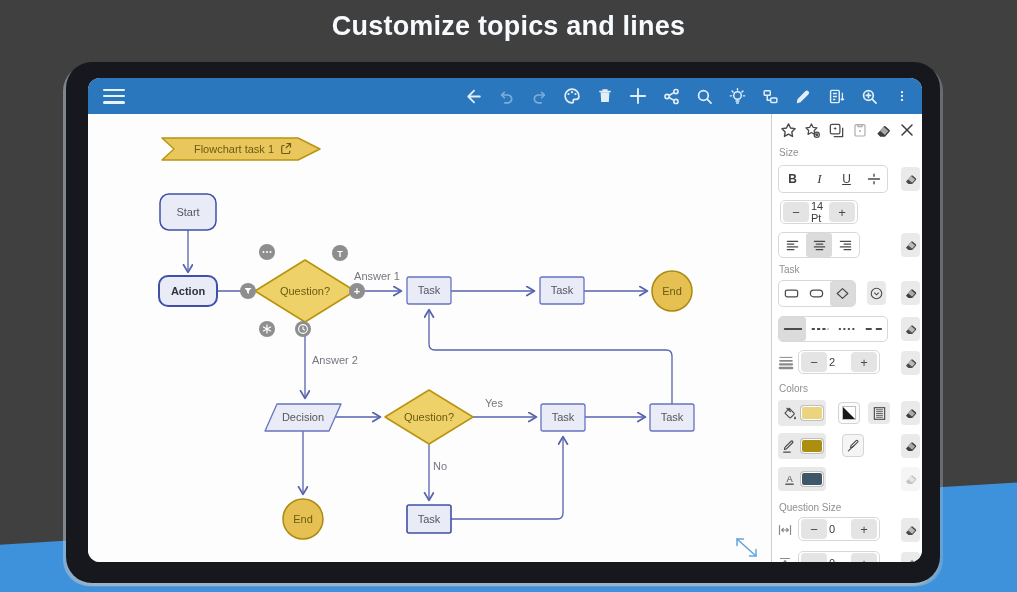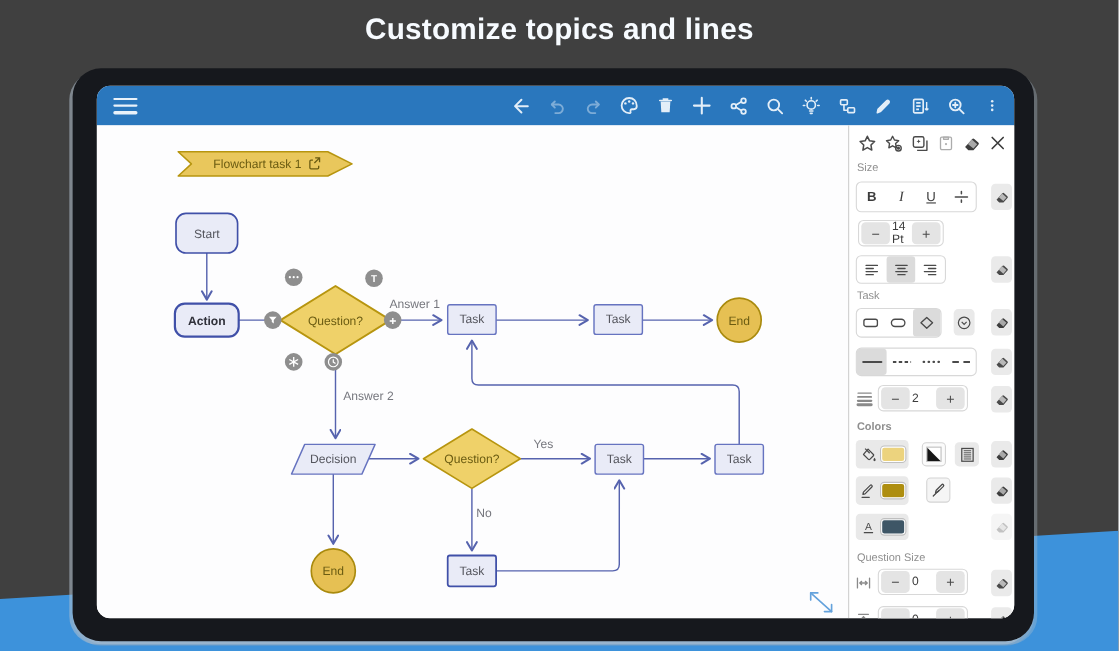--- a/index.html
+++ b/index.html
@@ -458,21 +458,21 @@
             <div class="sval">2</div>
             <div class="sbtn">+</div>
           </div>
           <div class="ebtn" style="top:237px;">
             <svg width="14" height="14" viewBox="0 0 16 16">
                 <path d="M2.2 11 8.2 4.3a1.3 1.3 0 0 1 1.9-.1l3.4 3a1.3 1.3 0 0 1 .1 1.9L9.4 13.8H5z" fill="#4A4A4A"></path>
                 <path d="M4.6 8.3 8 4.5l4.6 4-3.3 3.8z" fill="#B9B9B9"></path>
               </svg>
           </div>
 
-          <div class="lbl" style="top:269px;font-weight:bold;">Colors</div>
+          <div class="lbl" style="top:269px;">Colors</div>
 
           <div class="sqbtn" style="top:286px;left:6px;width:48px;height:26px;">
             <svg width="15" height="15" viewBox="0 0 16 16" fill="none" stroke="#4A4A4A" stroke-width="1.2" stroke-linejoin="round">
                 <path d="M7.6 2.4 12.8 7.6a.9.9 0 0 1 0 1.3L9.3 12.4a.9.9 0 0 1-1.3 0L3.2 7.6z"></path>
                 <path d="M4.8 2l4.4 4.4"></path>
                 <path d="M13.9 10.8s1.1 1.5 1.1 2.2a1.1 1.1 0 0 1-2.2 0c0-.7 1.1-2.2 1.1-2.2z" fill="#4A4A4A" stroke="none"></path>
               </svg>
             <span class="swatch" style="background:#ECD37E;"></span>
           </div>
           <div class="whbtn" style="top:288px;left:66px;width:22px;height:22px;">

